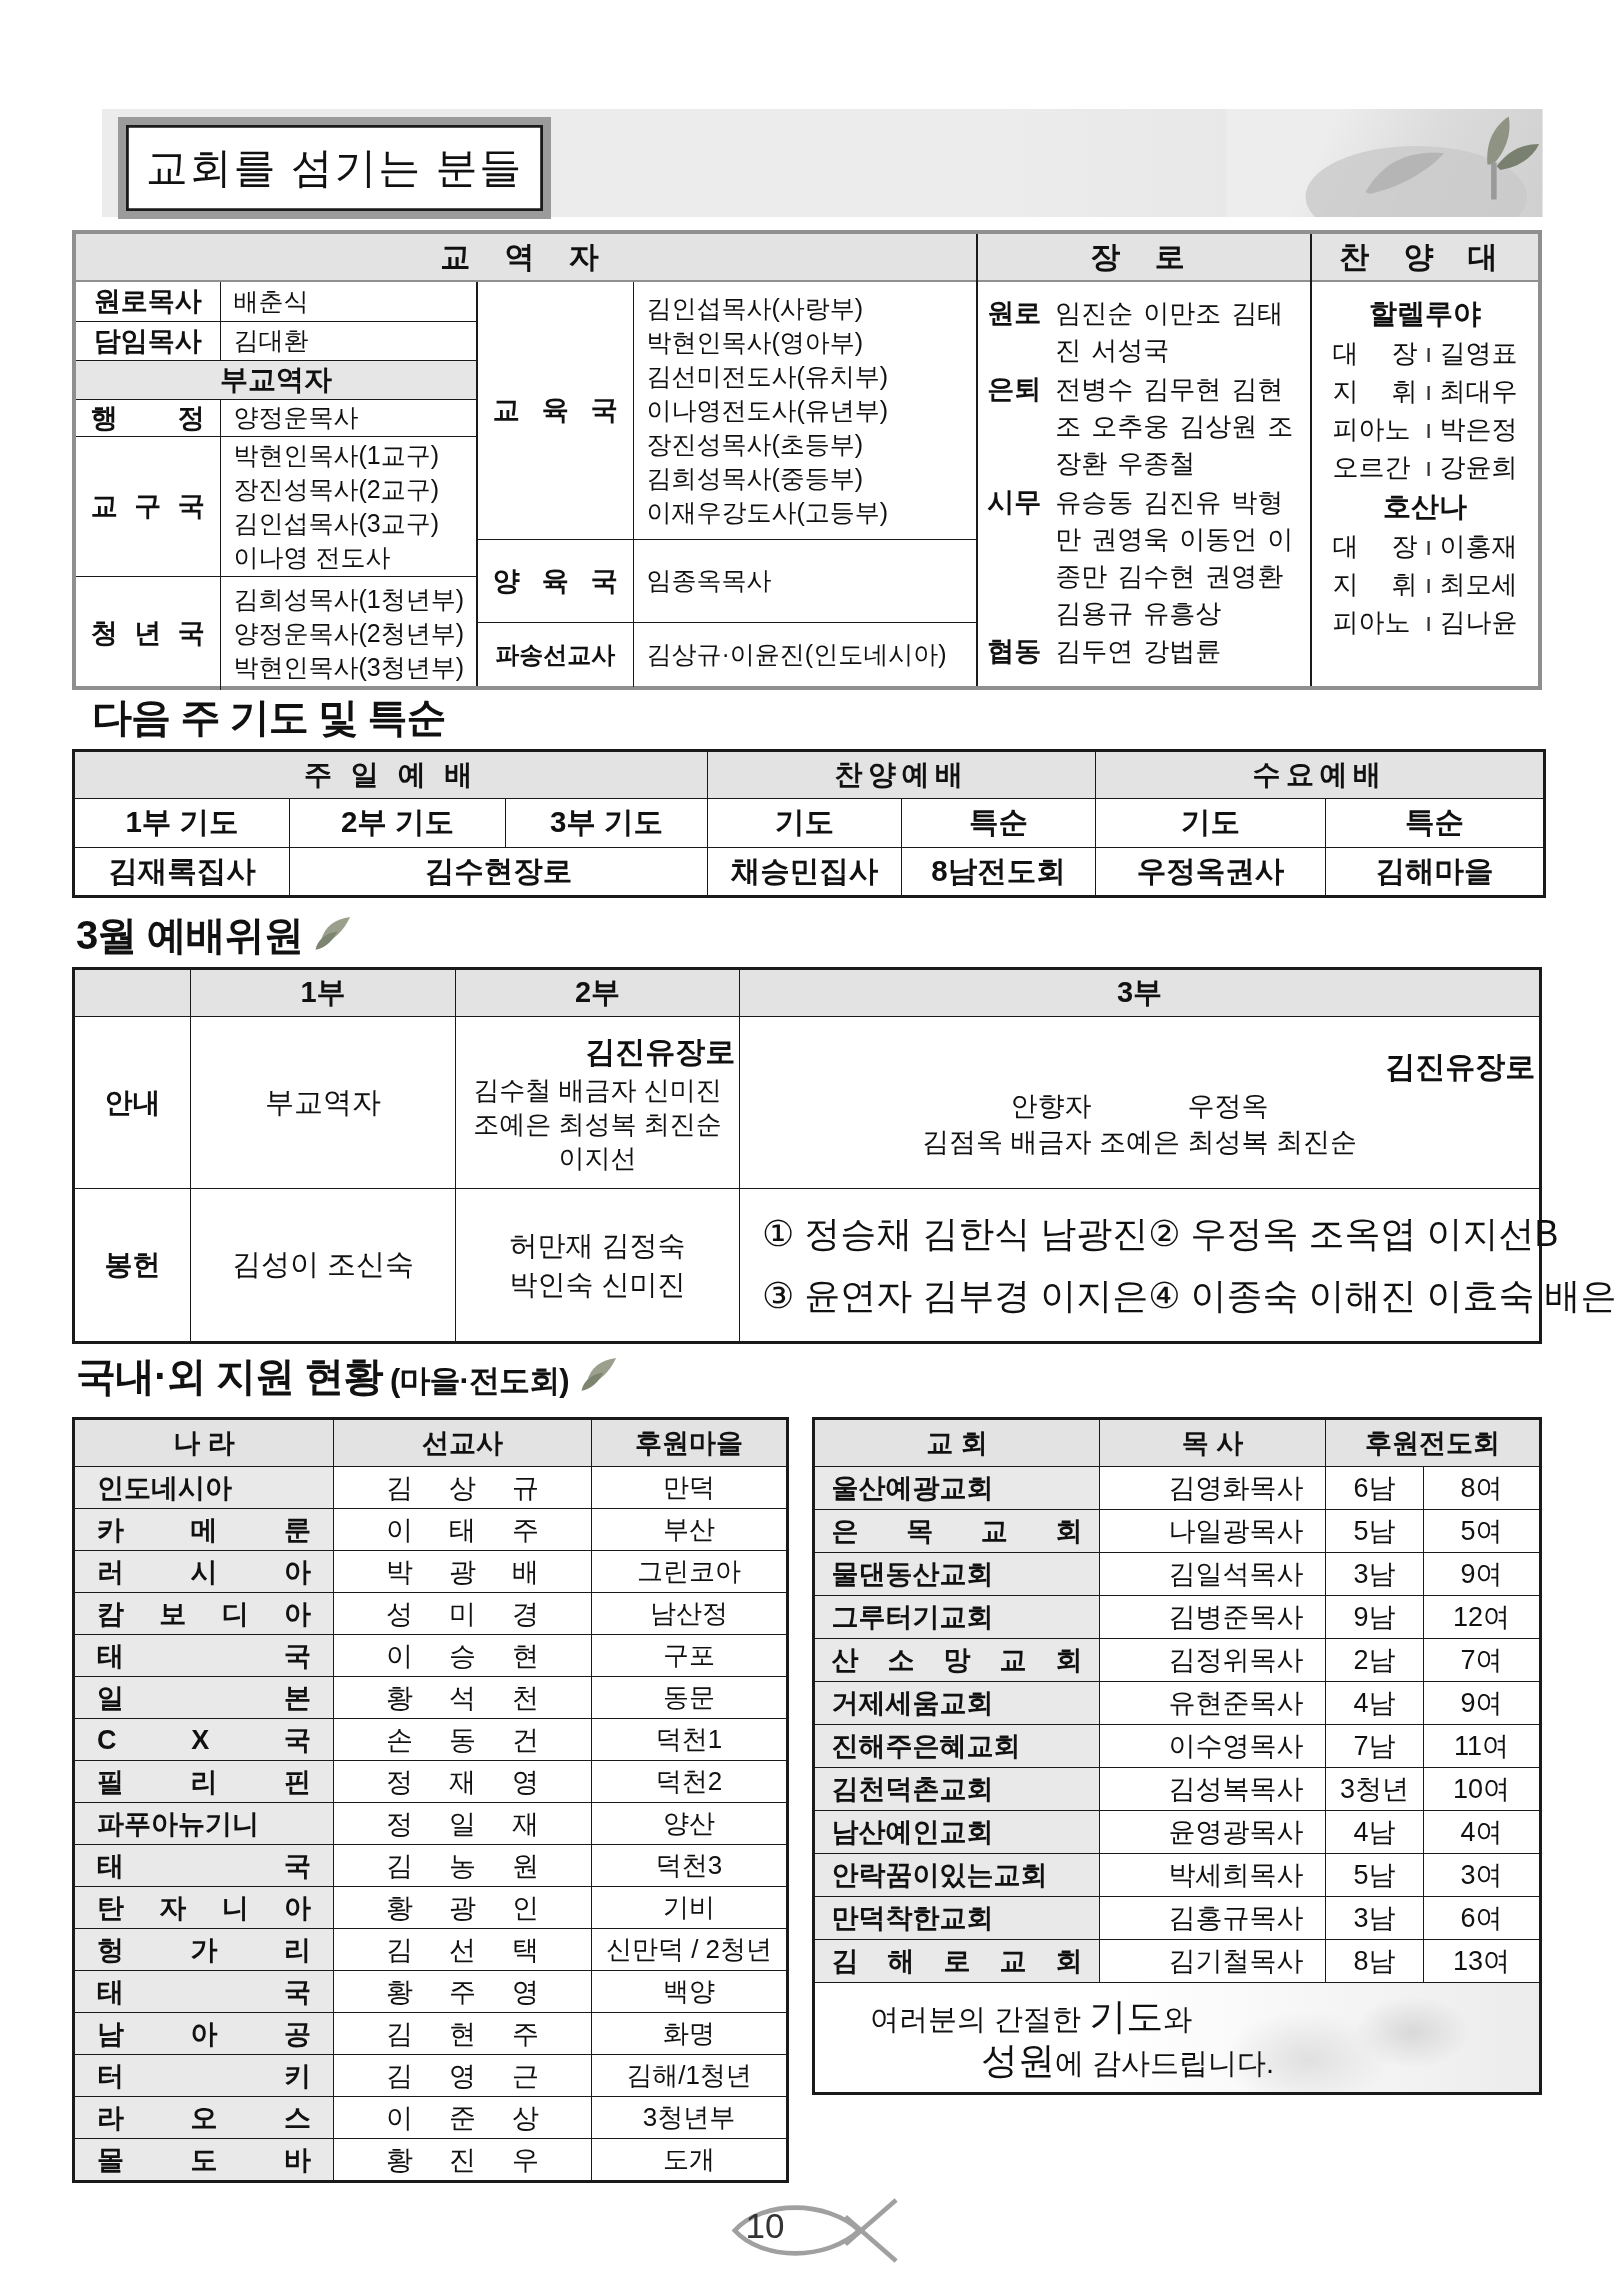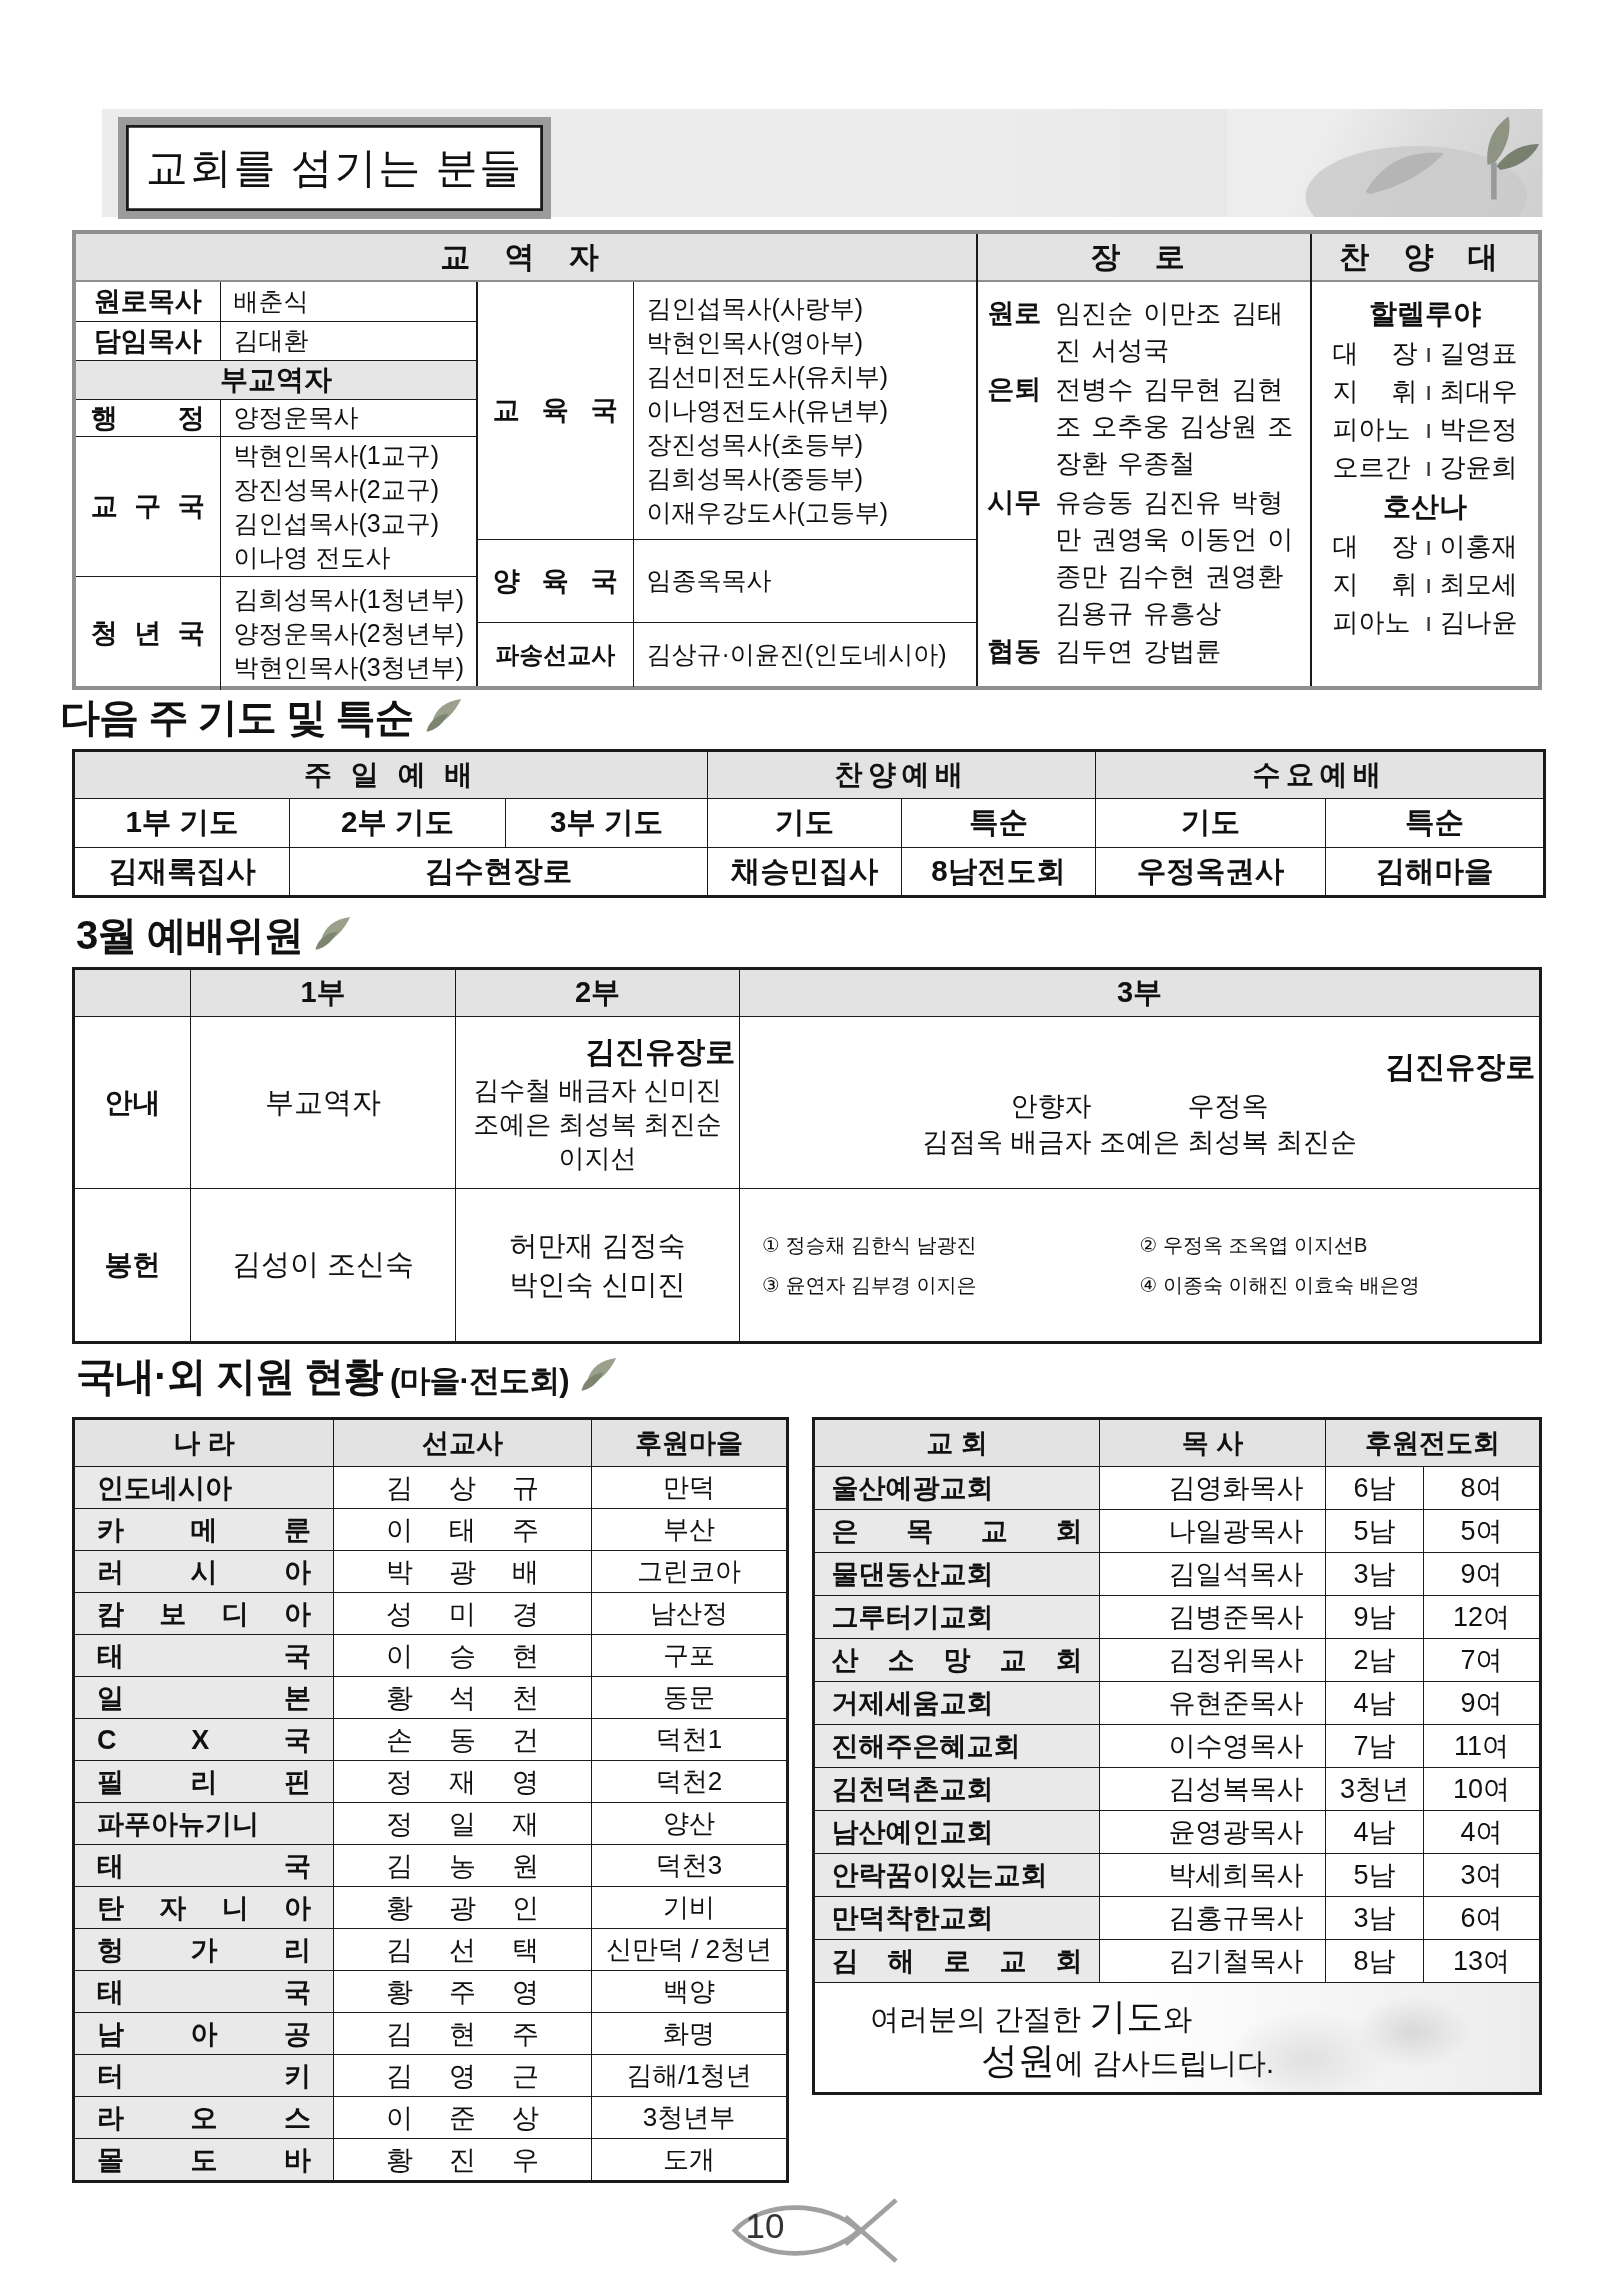--- a/index.html
+++ b/index.html
@@ -64,21 +64,21 @@
   .t3{left:72px;top:967px;width:1470px;}
   .t3 table{width:100%;border:3.7px solid #1a1a1a;}
   .t3 .h td{background:#e3e3e3;font-weight:bold;font-size:29px;text-align:center;height:46px;}
   .t3 .rl{font-weight:bold;font-size:28px;text-align:center;}
   .t3 .c1{font-size:29px;text-align:center;}
   .t3 .cellpad{padding:7.4px 3.7px;text-align:center;}
   .t3 .bighead{font-weight:bold;font-size:30px;line-height:42px;text-align:right;}
   .t3 .ln{font-size:26px;line-height:34px;}
   .t3 .pair{display:flex;justify-content:center;gap:96px;font-size:27px;line-height:37px;}
   .t3 .grid2{display:grid;grid-template-columns:1fr 1fr;row-gap:13px;padding:9.2px 22px;text-align:left;}
-  .t3 .grid2 div{font-size:20px;white-space:nowrap;}
+  .t3 .grid2 div{font-size:36px;white-space:nowrap;}
 
   
   .t4l{left:72px;top:1417px;width:717px;}
   .t4r{left:812px;top:1417px;width:730px;}
   .t4l table,.t4r table{width:100%;border:3.7px solid #1a1a1a;}
   .t4l .h td,.t4r .h td{background:#e3e3e3;font-weight:bold;font-size:27px;text-align:center;height:46px;}
   .t4l td{height:41px;}
   .t4r td{height:42px;}
   .cname{background:#e9e9e9;font-weight:bold;font-size:27px;}
   .cname .dist{padding:0 22px;}
@@ -279,21 +279,21 @@
           <div class="crow">
             <span class="crole">피아노</span>
             <span class="csep"></span>
             <span>김나윤</span>
           </div>
         </div>
     </div>
   </div>
 </div>
 
-<div class="abs sect" style="left:60px;top:690px;">
+<div class="abs sect" style="left:92px;top:690px;flex-direction:column;">
   <span>다음 주 기도 및 특순</span>
   <span class="leaf">
     <svg width="42" height="39" viewBox="0 0 46 42">
         <path d="M12 30 C 16 14, 28 6, 44 4 C 36 20, 26 30, 14 32 Z" fill="#9aa08c"></path>
         <path d="M6 40 C 8 30, 16 22, 30 20 C 24 32, 16 38, 6 40 Z" fill="#7d8470"></path>
       </svg>
   </span>
 </div>
 
 <div class="abs t2">

